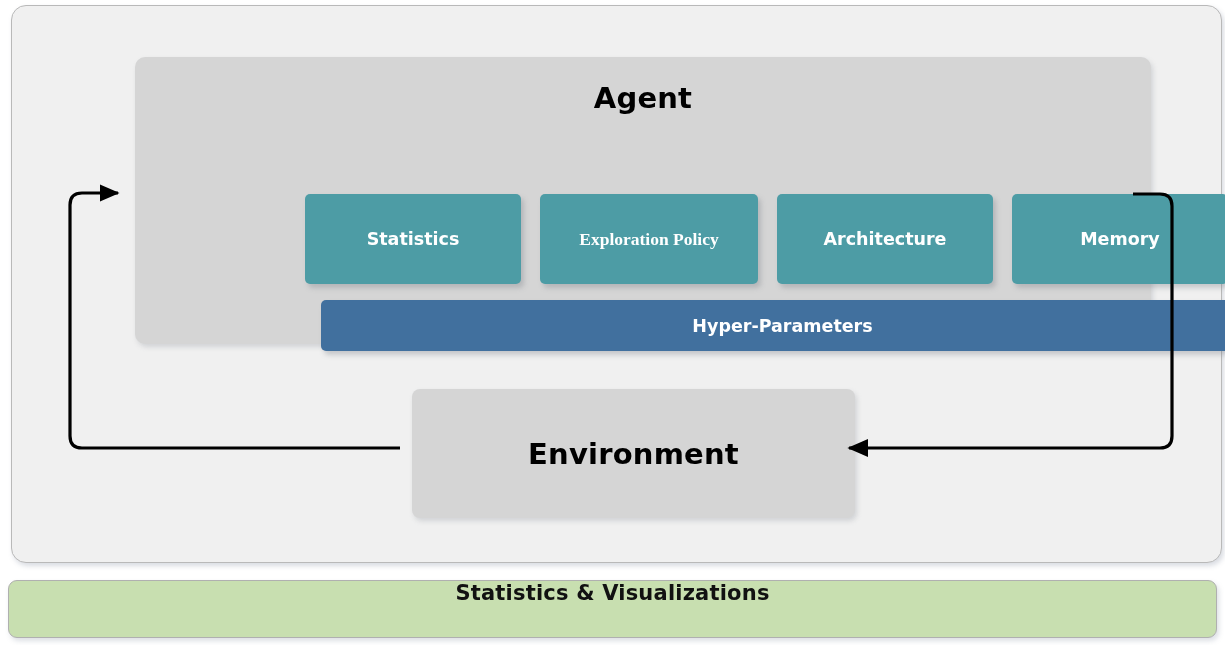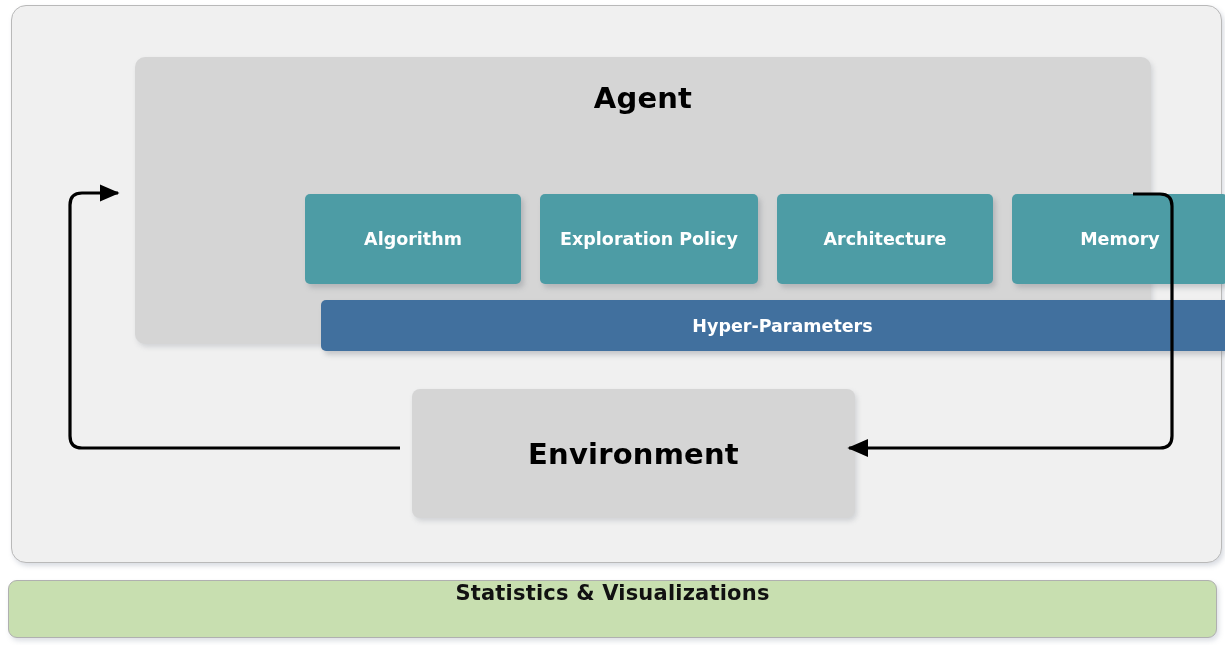--- a/index.html
+++ b/index.html
@@ -78,21 +78,21 @@
     box-shadow: 3px 4px 5px rgba(120,125,135,0.35);
   }
   .comp-label {
     font-size: 17.5px;
     font-weight: bold;
     color: #ffffff;
     text-align: center;
     line-height: 1.15;
   }
   .comp-0 { left: 170px; width: 216px; }
-  .comp-1 { left: 405px; width: 218px; }
+  .comp-1 { left: 405px; width: 218px; font-family: Liberation Serif, serif; }
   .comp-2 { left: 642px; width: 216px; }
   .comp-3 { left: 877px; width: 216px; }
 
   
   .hyper-bar {
     position: absolute;
     left: 170px;
     top: 243px;
     width: 923px;
     height: 51px;
@@ -170,21 +170,21 @@
 
 <div id="stage">
 
   <div class="outer-panel">
 
     <div class="agent-box">
       <div class="agent-title">Agent</div>
 
       <div class="comp-row">
         <div class="comp comp-0">
-          <span class="comp-label">Algorithm</span>
+          <span class="comp-label">Statistics</span>
         </div>
         <div class="comp comp-1">
           <span class="comp-label">Exploration Policy</span>
         </div>
         <div class="comp comp-2">
           <span class="comp-label">Architecture</span>
         </div>
         <div class="comp comp-3">
           <span class="comp-label">Memory</span>
         </div>

